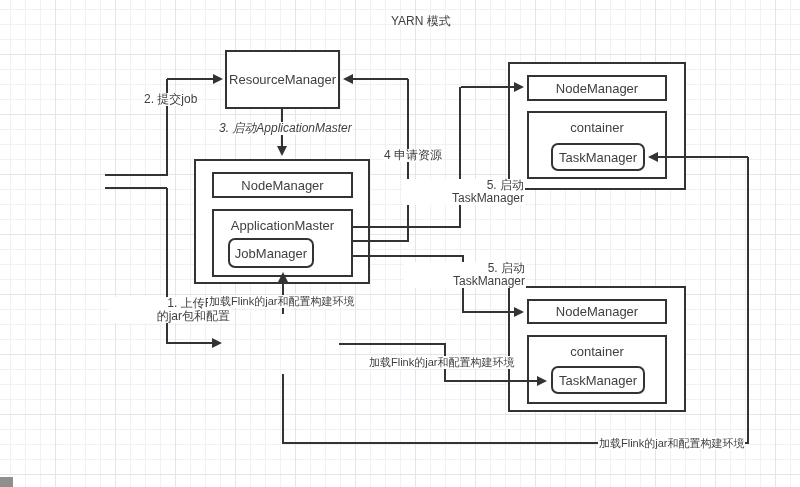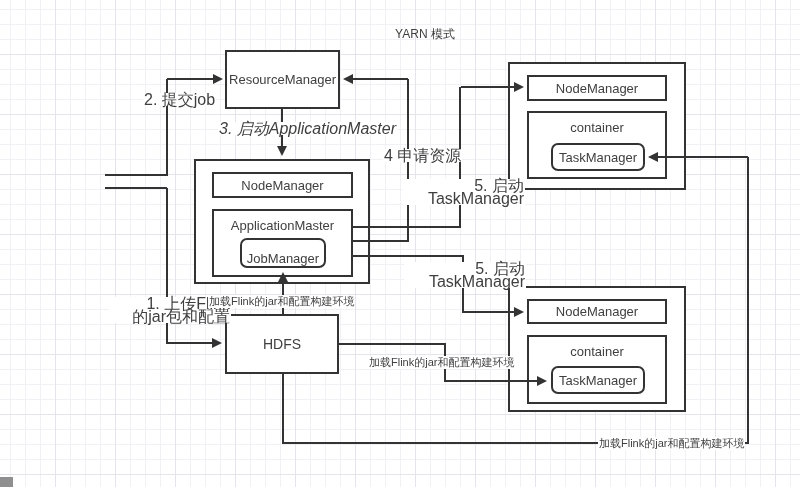--- a/index.html
+++ b/index.html
@@ -24,21 +24,21 @@
   .box.plain{justify-content:center;}
   .box.rounded{border-radius:7px;}
   .box.label-top{align-items:flex-start;padding-top:7px;}
   .line{position:absolute;background:#333;}
   .arr{position:absolute;width:0;height:0;}
   .arr-r{border-top:5px solid transparent;border-bottom:5px solid transparent;border-left:10px solid #333;}
   .arr-l{border-top:5px solid transparent;border-bottom:5px solid transparent;border-right:10px solid #333;}
   .arr-d{border-left:5px solid transparent;border-right:5px solid transparent;border-top:10px solid #333;}
   .arr-u{border-left:5px solid transparent;border-right:5px solid transparent;border-bottom:10px solid #333;}
   .elabel{
-    position:absolute;font-size:16px;color:#3f3f3f;line-height:13px;
+    position:absolute;font-size:12px;color:#3f3f3f;line-height:13px;
     white-space:pre-line;background:#fff;padding:0 1px;
   }
   .elabel.center{text-align:right;}
   .elabel.small{font-size:11px;}
   .title{position:absolute;font-size:12px;color:#3f3f3f;}
   .corner-mark{position:absolute;background:#8f8f8f;}
 </style>
 </head>
 <body>
 
@@ -49,27 +49,24 @@
     <span>ResourceManager</span>
   </div>
 
   <div class="box" style="left:194px;top:159px;width:176px;height:125px;"></div>
   <div class="box plain" style="left:212px;top:172px;width:141px;height:26px;">
     <span>NodeManager</span>
   </div>
   <div class="box label-top" style="left:212px;top:209px;width:141px;height:68px;">
     <span>ApplicationMaster</span>
   </div>
-  <div class="box plain rounded" style="left:240px;top:238px;width:86px;height:30px;align-items:flex-end;">
+  <div class="box plain rounded" style="left:228px;top:238px;width:86px;height:30px;">
     <span>JobManager</span>
   </div>
 
-  <div class="box plain" style="left:225px;top:314px;width:114px;height:60px;font-size:14px;">
-    <span>HDFS</span>
-  </div>
 
   <div class="box" style="left:508px;top:62px;width:178px;height:128px;"></div>
   <div class="box plain" style="left:527px;top:75px;width:140px;height:26px;">
     <span>NodeManager</span>
   </div>
   <div class="box label-top" style="left:527px;top:111px;width:140px;height:68px;">
     <span>container</span>
   </div>
   <div class="box plain rounded" style="left:551px;top:143px;width:94px;height:28px;">
     <span>TaskManager</span>
@@ -135,16 +132,16 @@
   <div class="elabel" style="left:218px;top:122px;font-style:italic;">3. 启动ApplicationMaster</div>
   <div class="elabel" style="left:383px;top:149px;">4 申请资源</div>
   <div class="elabel center" style="left:403px;top:179px;width:120px;">5. 启动
 TaskManager</div>
   <div class="elabel center" style="left:404px;top:262px;width:120px;">5. 启动
 TaskManager</div>
   <div class="elabel small" style="left:208px;top:295px;">加载Flink的jar和配置构建环境</div>
   <div class="elabel small" style="left:368px;top:356px;">加载Flink的jar和配置构建环境</div>
   <div class="elabel small" style="left:598px;top:437px;">加载Flink的jar和配置构建环境</div>
 
-  <div class="title" style="left:355px;top:26px;width:140px;text-align:center;">YARN 模式</div>
+  <div class="title" style="left:355px;top:13px;width:140px;padding-left:36px;">YARN 模式</div>
 
   <div class="corner-mark" style="left:0;top:477px;width:13px;height:10px;"></div>
 </div>
 
 </body></html>

